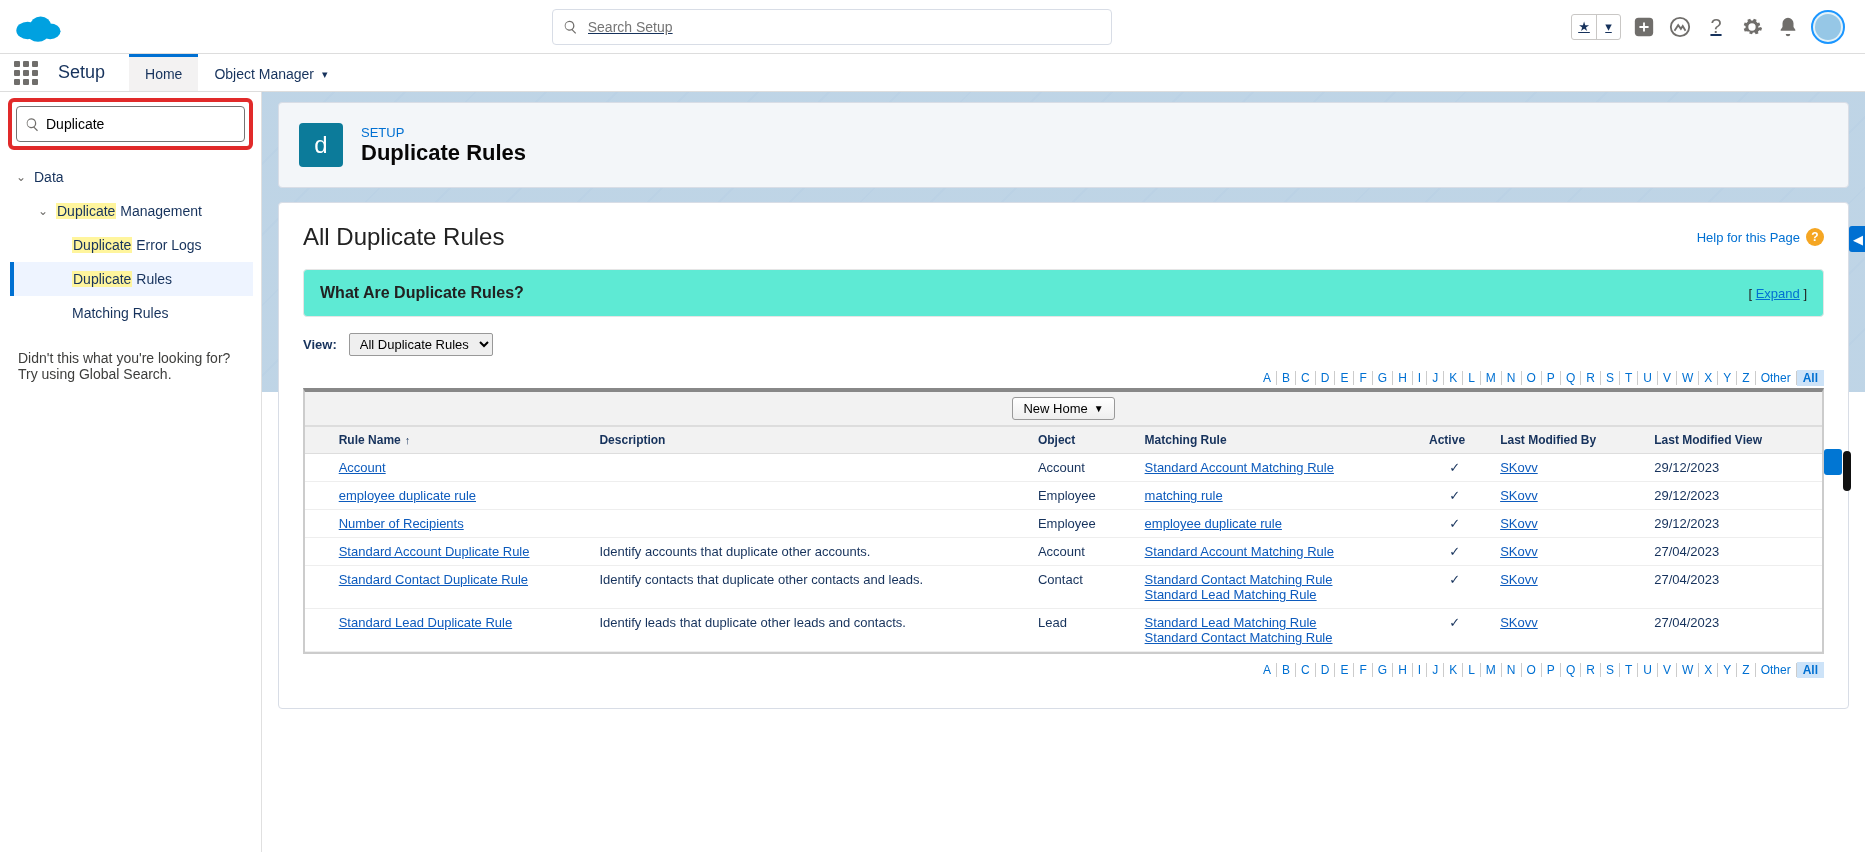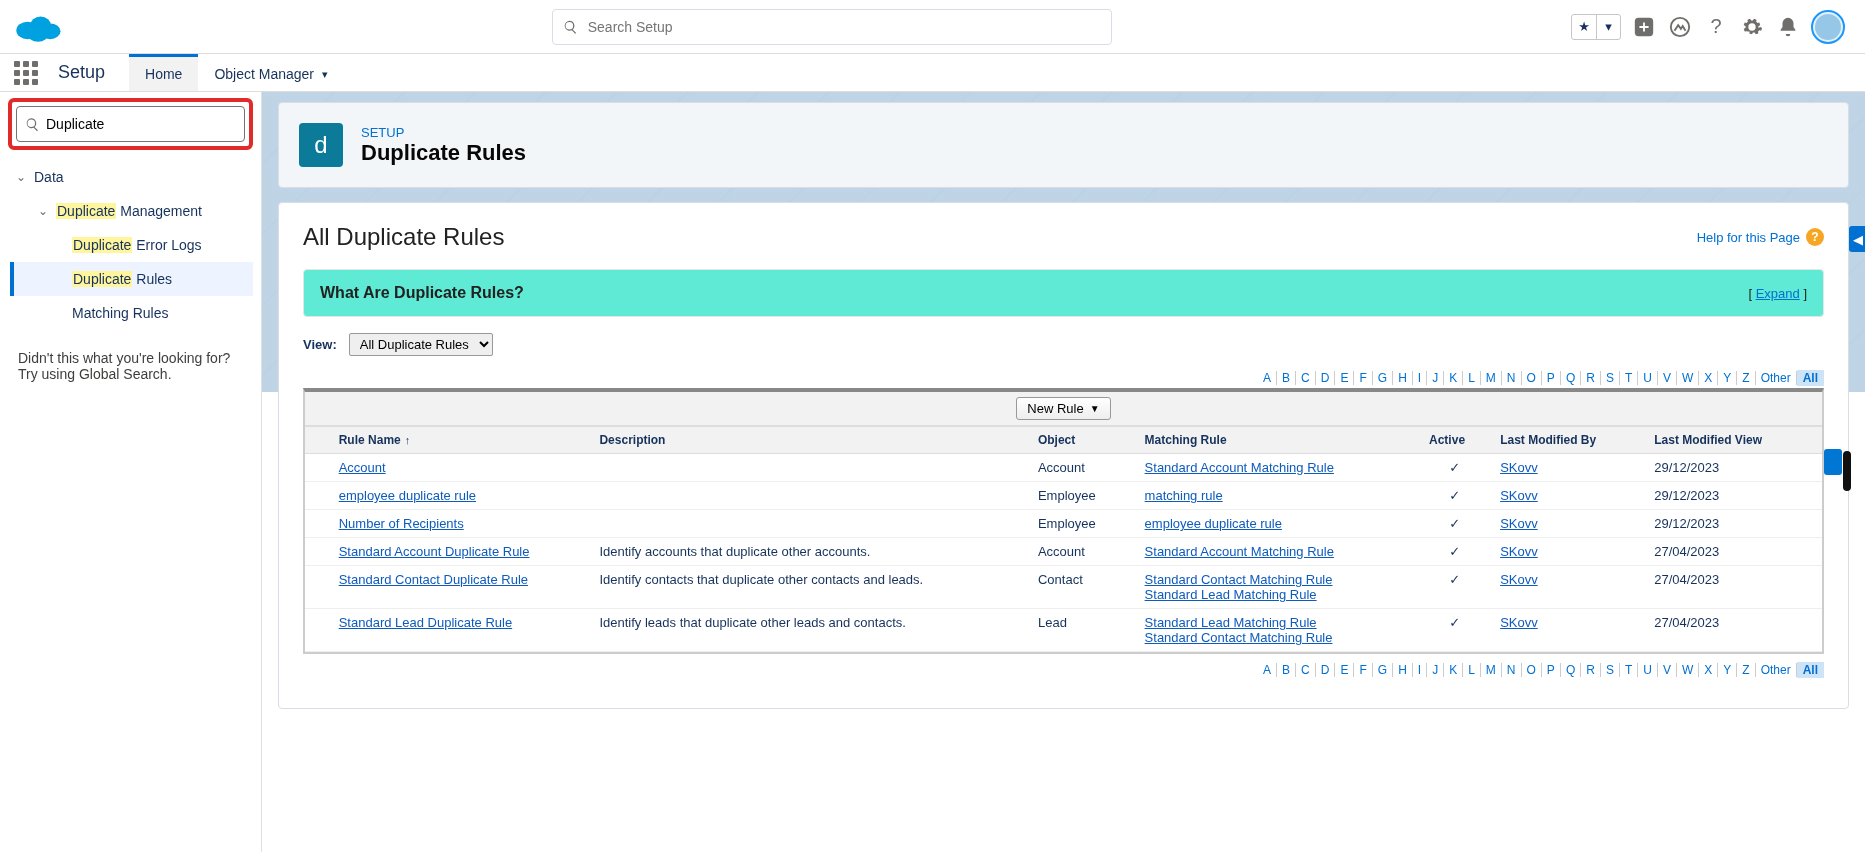--- a/index.html
+++ b/index.html
@@ -9,20 +9,21 @@
     color: #16325c;
     background: #fff;
     width: 1865px;
   }
   .header {
     display: flex;
     align-items: center;
     height: 54px;
     border-bottom: 1px solid #ddd;
     padding: 0 12px;
+    text-decoration: underline;
   }
   .logo-area { width: 80px; display:flex; align-items:center; }
   .sf-logo { width: 52px; height: 36px; }
   .search-wrap { flex: 1; display: flex; justify-content: center; }
   .global-search {
     width: 560px;
     display:flex;
     align-items:center;
     border:1px solid #d8dde6;
     border-radius:4px;
@@ -388,21 +389,21 @@
             <span>X</span>
             <span>Y</span>
             <span>Z</span>
             <span class="other">Other</span>
             <span class="all">All</span>
           </div>
 
         <div class="grid-wrap">
           <div class="newrule-bar">
             <button class="newrule-btn">
-              <span>New Rule</span>
+              <span>New Home</span>
               <span class="caret">▼</span>
             </button>
           </div>
           <table class="rules">
             <colgroup>
               <col style="width:20px">
                 <col style="width:220px">
                 <col style="width:370px">
               <col style="width:90px">
                 <col style="width:240px">

